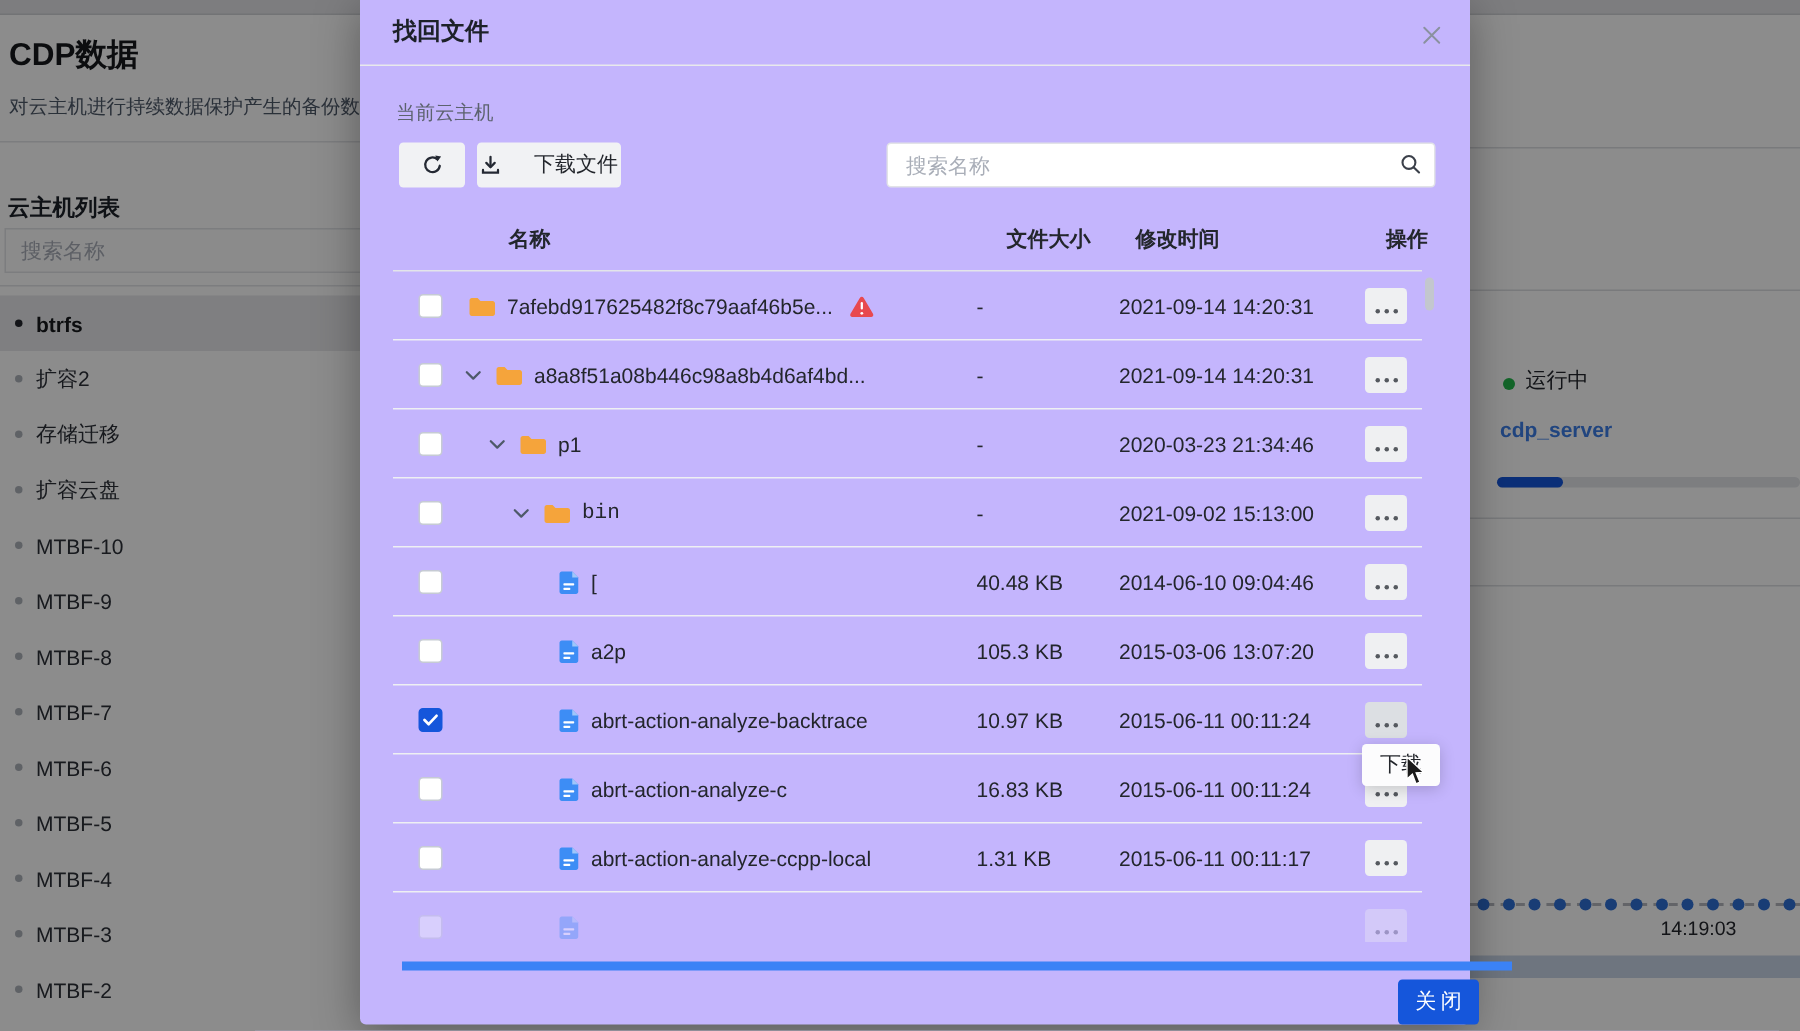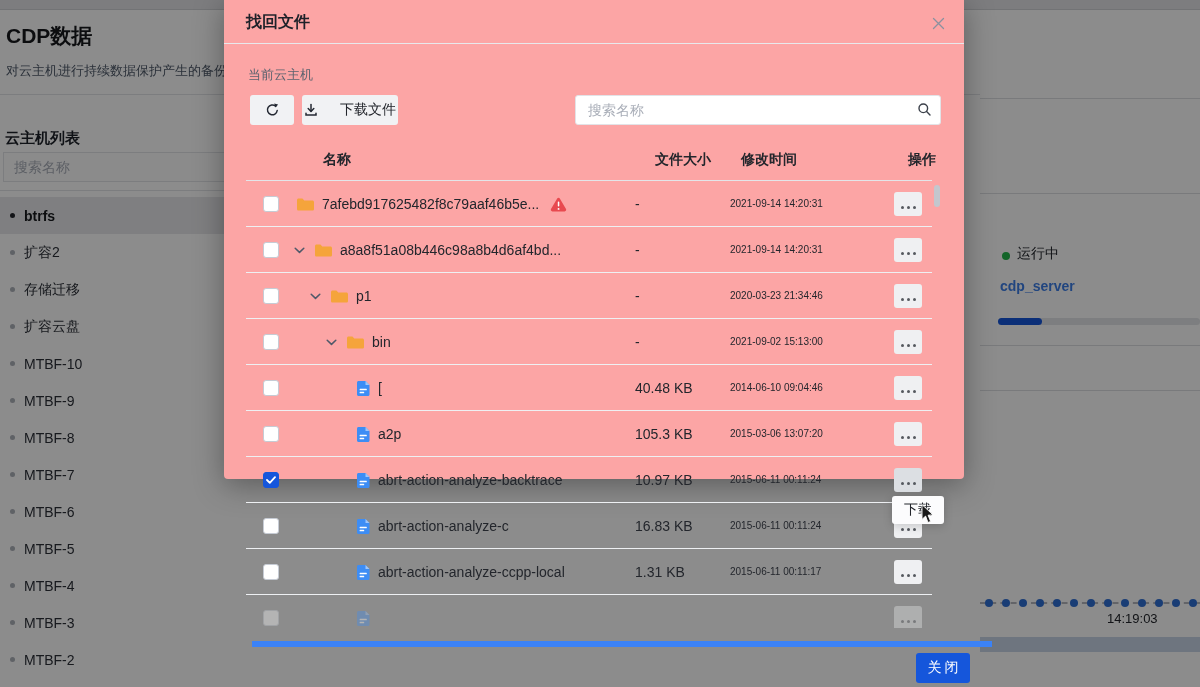--- a/index.html
+++ b/index.html
@@ -34,21 +34,21 @@
   .prog-fill{ position:absolute; left:0; top:0; width:44px; height:7px; border-radius:4px; background:#1556DB; }
   .tl-line{ position:absolute; left:0; top:602px; width:220px; border-top:2px dashed #b4b7bd; }
   .tl-dot{ position:absolute; top:599px; width:8px; height:8px; border-radius:50%; background:#2F6FD6; }
   .tl-time{ position:absolute; left:127px; top:611px; font-size:13px; color:#23262c; }
   .band{ position:absolute; left:0; top:637px; width:220px; height:15px; background:#c9d6e8; }
 
   
   .overlay{ position:absolute; inset:0; background:rgba(0,0,0,0.45); z-index:5; }
 
   
-  .modal{ position:absolute; left:224px; top:0; width:740px; height:479px; background:#fca5a5; z-index:10;
+  .modal{ position:absolute; left:240px; top:0; width:740px; height:683px; background:#c4b5fd; z-index:10;
           border-radius:0 0 4px 4px; box-shadow:0 6px 30px rgba(0,0,0,.35); }
   .m-head{ position:absolute; left:0; top:0; width:740px; height:44px; border-bottom:1px solid #e8e9ec; }
   .m-title{ position:absolute; left:22px; top:0; line-height:44px; font-size:16px; font-weight:700; }
   .m-close{ position:absolute; right:18px; top:15px; width:16px; height:16px; cursor:pointer; display:flex; align-items:center; justify-content:center; }
   .m-hostlabel{ position:absolute; left:24px; top:66px; font-size:13px; color:#5c626e; }
 
   .btn-gray{ position:absolute; top:95px; height:30px; background:#f1f2f4; border:none; border-radius:3px; cursor:pointer;
              display:flex; align-items:center; justify-content:center; font-family:inherit; font-size:14px; color:#23262c; }
   .btn-refresh{ left:26px; width:44px; }
   .btn-download{ left:78px; width:96px; gap:22px; }
@@ -66,21 +66,21 @@
   .t-body{ position:absolute; left:0; top:38px; width:740px; }
   .t-row{ position:relative; height:46px;padding-left:38px; }
   .t-row::after{ content:''; position:absolute; left:22px; right:32px; bottom:0; height:1px; background:#eef0f3; }
   .cbx{ position:absolute; left:39px; top:15px; width:16px; height:16px; border:1.5px solid #c6cbd4; border-radius:3px; background:#fff; cursor:pointer; display:flex; align-items:center; justify-content:center; }
   .cbx.on{ background:#1556DB; border-color:#1556DB; }
   .cell-name{ position:absolute; top:0; height:46px; display:flex; align-items:center; gap:7px; }
   .chev{ width:13px; display:flex; cursor:pointer; }
   .fname{ font-size:14px; color:#23262c; white-space:nowrap; }
   .warn{ margin-left:4px; display:flex; }
   .cell-size{ position:absolute; left:411px; top:0; line-height:46px; font-size:14px; color:#23262c; }
-  .cell-mtime{ position:absolute; left:506px; top:0; line-height:46px; font-size:10px; color:#23262c; }
+  .cell-mtime{ position:absolute; left:506px; top:0; line-height:46px; font-size:14px; color:#23262c; }
   .btn-more{ position:absolute; left:670px; top:11px; width:28px; height:24px; border:none; border-radius:3px; background:#eff0f2; cursor:pointer; display:flex; align-items:center; justify-content:center; }
   .btn-more.active{ background:#dcdfe3; }
   .dots span{ display:inline-block; width:3px; height:3px; border-radius:50%; background:#55595f; margin:0 1.5px; }
   .t-row.partial{ opacity:.35; }
   .scroll-thumb{ position:absolute; left:710px; top:185px; width:6px; height:22px; border-radius:3px; background:#c3c7ce; cursor:pointer; z-index:3; }
 
   
   .act-pop{ position:absolute; left:668px; top:496px; width:52px; height:28px; background:#fcfcfd; border-radius:3px;
             box-shadow:0 2px 10px rgba(0,0,0,.18); z-index:30; display:flex; align-items:center; justify-content:center;
             font-size:14px; color:#23262c; cursor:pointer; }
@@ -303,21 +303,21 @@
               <span class="fname">p1</span>
             </div>
             <span class="cell-size">-</span>
             <span class="cell-mtime">2020-03-23 21:34:46</span>
             <button class="btn-more">
               <span class="dots"><span></span><span></span><span></span></span>
             </button>
           </div>
           <div class="t-row">
             <span class="cbx"></span>
-            <div class="cell-name" style="left: 102px;">
+            <div class="cell-name" style="left: 102px; font-family: Liberation Mono, monospace;">
               <span class="chev">
                 <svg width="11" height="7" viewBox="0 0 11 7">
                   <path d="M1.2 1.2 L5.5 5.4 L9.8 1.2" fill="none" stroke="#4e5969" stroke-width="1.5" stroke-linecap="round" stroke-linejoin="round"></path>
                 </svg>
               </span>
               <span style="display: flex;">
                 <svg width="19" height="15" viewBox="0 0 19 15">
                   <path d="M1 3.2 C1 2.3 1.7 1.6 2.6 1.6 H6.4 L8.3 3.6 H16.4 C17.3 3.6 18 4.3 18 5.2 V12 C18 12.9 17.3 13.6 16.4 13.6 H2.6 C1.7 13.6 1 12.9 1 12 Z" fill="#F5A43B"></path>
                 </svg>
               </span>

